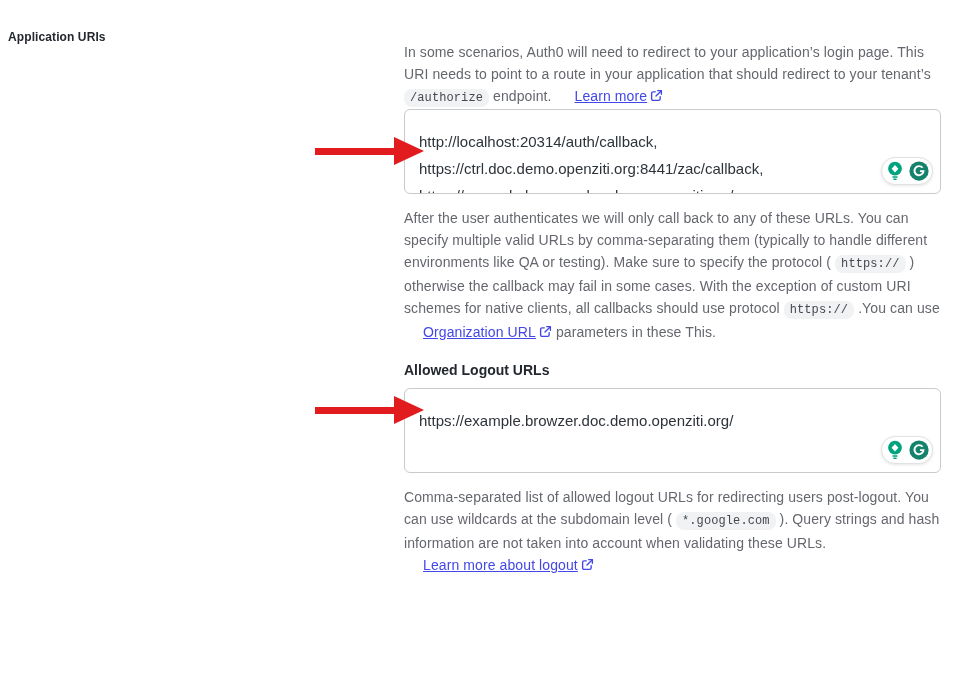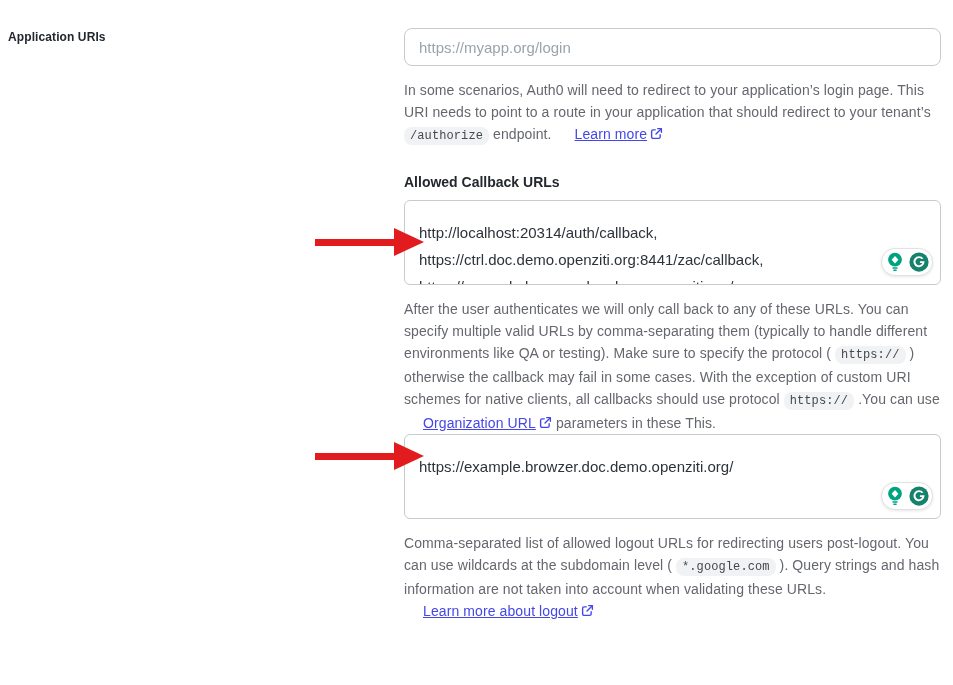--- a/index.html
+++ b/index.html
@@ -91,28 +91,26 @@
 <body>
 
 <div class="layout">
 
   <div class="left-col">
     <h2 class="section-heading">Application URIs</h2>
   </div>
 
   <div class="right-col">
 
-    <input class="text-input" type="text" placeholder="https://myapp.org/login" style="">
     <p class="help"><span>In some scenarios, Auth0 will need to redirect to your application’s login page. This URI needs to point to a route in your application that should redirect to your tenant’s </span><code class="chip">/authorize</code><span> endpoint. </span><a class="link" href="#">Learn more</a><span class="ext-icon"><svg viewBox="0 0 16 16" fill="none" stroke="currentColor" stroke-width="1.7" stroke-linecap="round" stroke-linejoin="round">
             <path d="M6.5 3.5H3.8A1.8 1.8 0 0 0 2 5.3v6.9A1.8 1.8 0 0 0 3.8 14h6.9a1.8 1.8 0 0 0 1.8-1.8V9.5"></path>
             <path d="M9.5 2H14v4.5"></path>
             <path d="M13.6 2.4 7.4 8.6"></path>
           </svg></span></p>
 
-    <div class="field-label mt-cb">Allowed Callback URLs</div>
     <div class="field-box">
       <div class="red-arrow arrow-callback">
         <span class="shaft"></span>
         <span class="head"></span>
       </div>
       <textarea class="url-textarea" spellcheck="false" style="">http://localhost:20314/auth/callback,
 https://ctrl.doc.demo.openziti.org:8441/zac/callback,
 https://example.browzer.doc.demo.openziti.org/</textarea>
       <div class="grammarly">
         <span class="g-icon">
@@ -130,20 +128,21 @@
           </svg>
         </span>
       </div>
     </div>
     <p class="help"><span>After the user authenticates we will only call back to any of these URLs. You can specify multiple valid URLs by comma-separating them (typically to handle different environments like QA or testing). Make sure to specify the protocol ( </span><code class="chip">https://</code><span> ) otherwise the callback may fail in some cases. With the exception of custom URI schemes for native clients, all callbacks should use protocol </span><code class="chip">https://</code><span> .You can use </span><a class="link" href="#">Organization URL</a><span class="ext-icon"><svg viewBox="0 0 16 16" fill="none" stroke="currentColor" stroke-width="1.7" stroke-linecap="round" stroke-linejoin="round">
             <path d="M6.5 3.5H3.8A1.8 1.8 0 0 0 2 5.3v6.9A1.8 1.8 0 0 0 3.8 14h6.9a1.8 1.8 0 0 0 1.8-1.8V9.5"></path>
             <path d="M9.5 2H14v4.5"></path>
             <path d="M13.6 2.4 7.4 8.6"></path>
           </svg></span><span> parameters in these This.</span></p>
 
+    <div class="field-label mt-lo">Allowed Logout URLs</div>
     <div class="field-box">
       <div class="red-arrow arrow-logout">
         <span class="shaft"></span>
         <span class="head"></span>
       </div>
       <textarea class="url-textarea" spellcheck="false" style="">https://example.browzer.doc.demo.openziti.org/</textarea>
       <div class="grammarly">
         <span class="g-icon">
           <svg viewBox="0 0 24 24">
             <circle cx="12" cy="9.5" r="7.5" fill="var(--grammarly-teal)"></circle>

